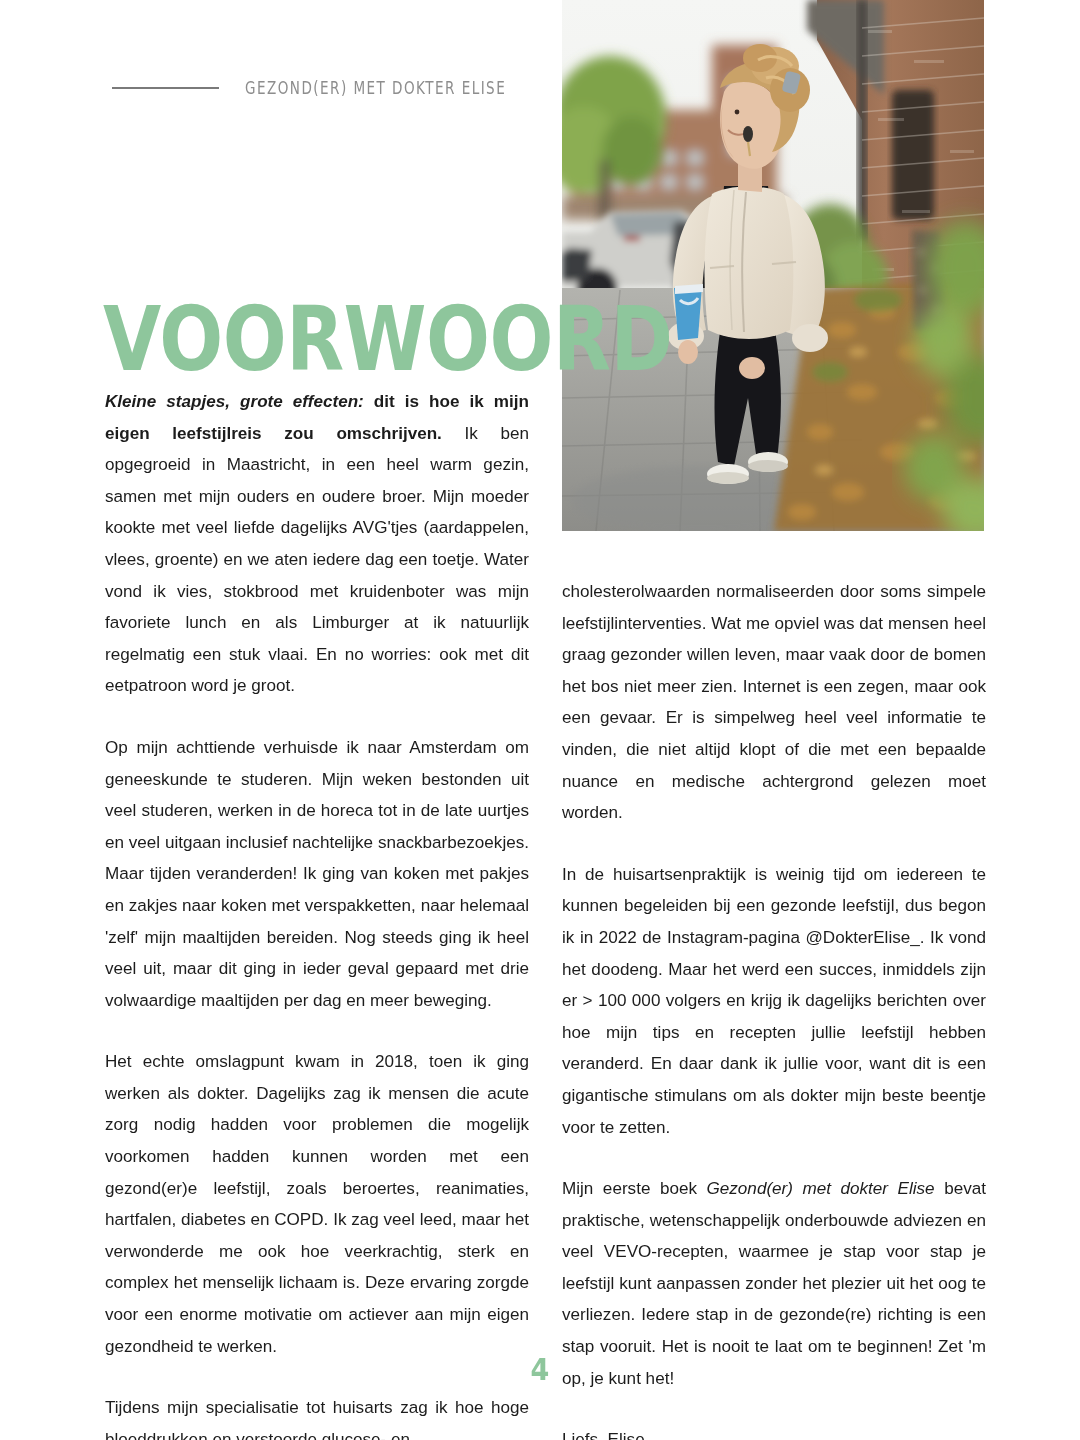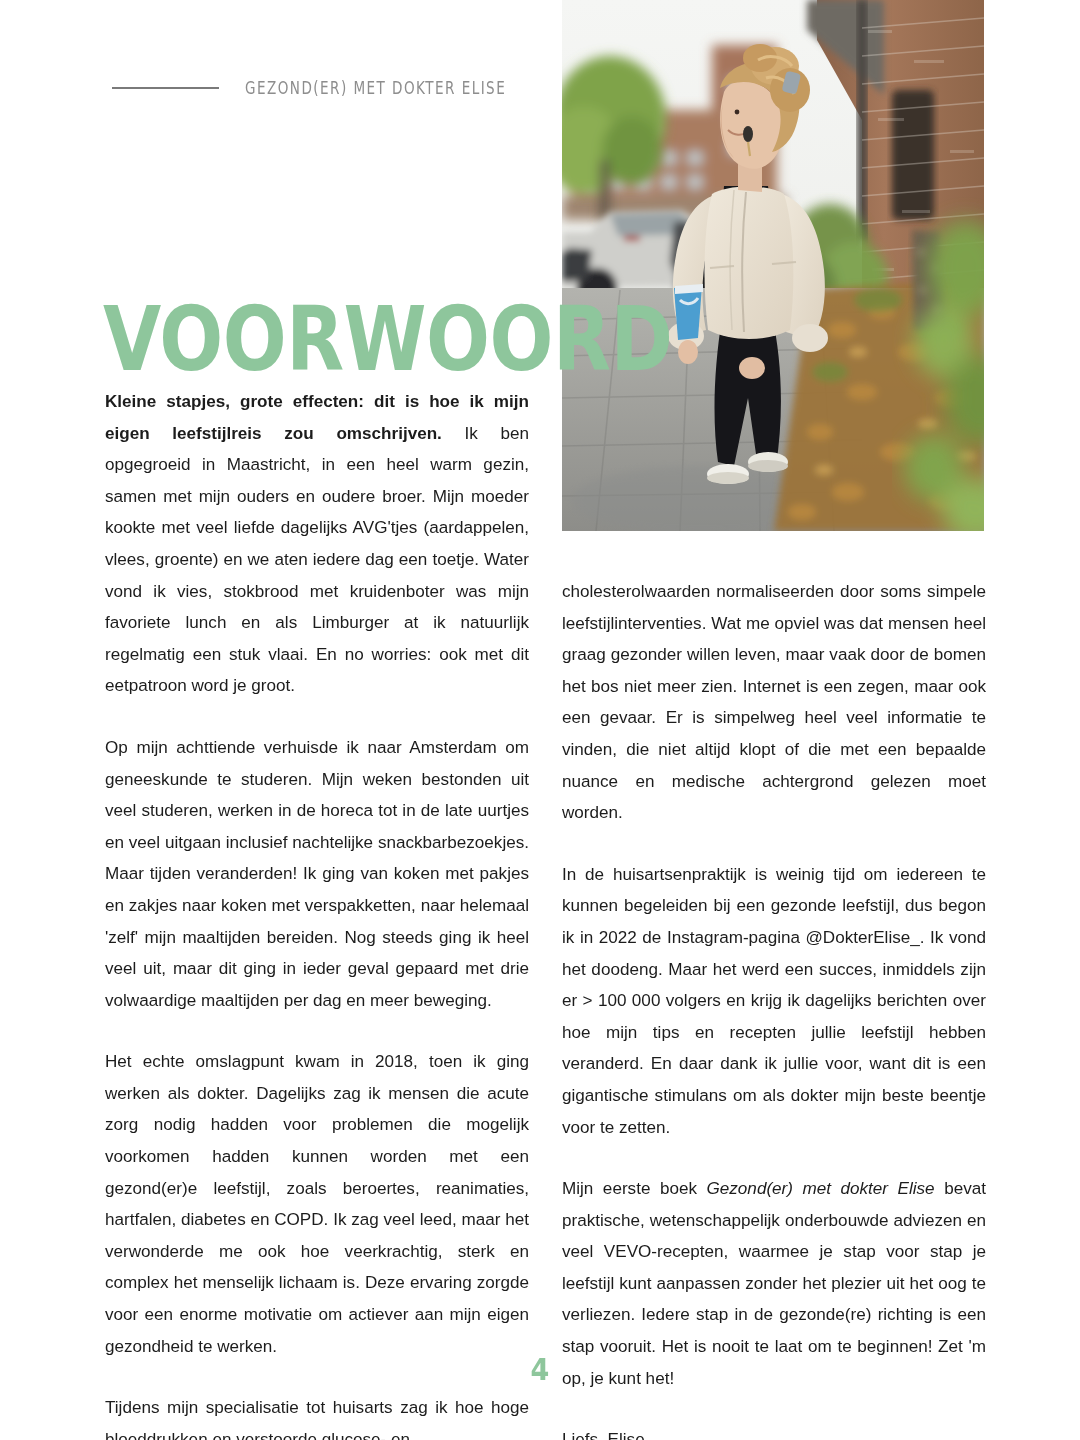--- a/index.html
+++ b/index.html
@@ -82,20 +82,21 @@
   .col-right { left: 562px; top: 576px; }
 
   .col p {
     margin: 0 0 30px 0;
     text-align: justify;
     text-justify: inter-word;
   }
   .col p:last-child { margin-bottom: 0; }
 
   .lead-italic {
+    font-style: italic;
     font-weight: 700;
   }
   .lead-bold { font-weight: 700; }
   .book-title { font-style: italic; }
 
   .signoff { margin-top: 4px; }
 
   
   .page-number {
     position: absolute;

